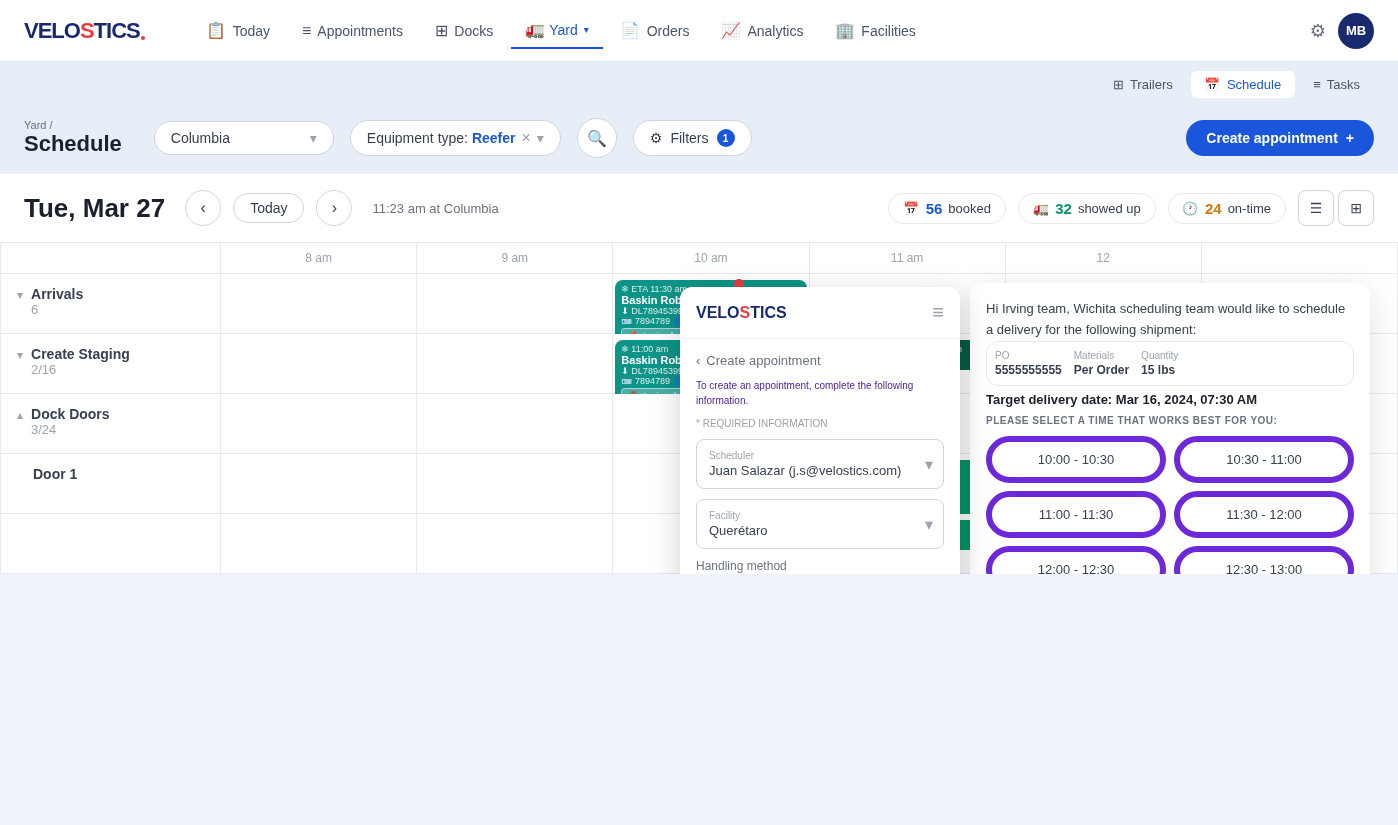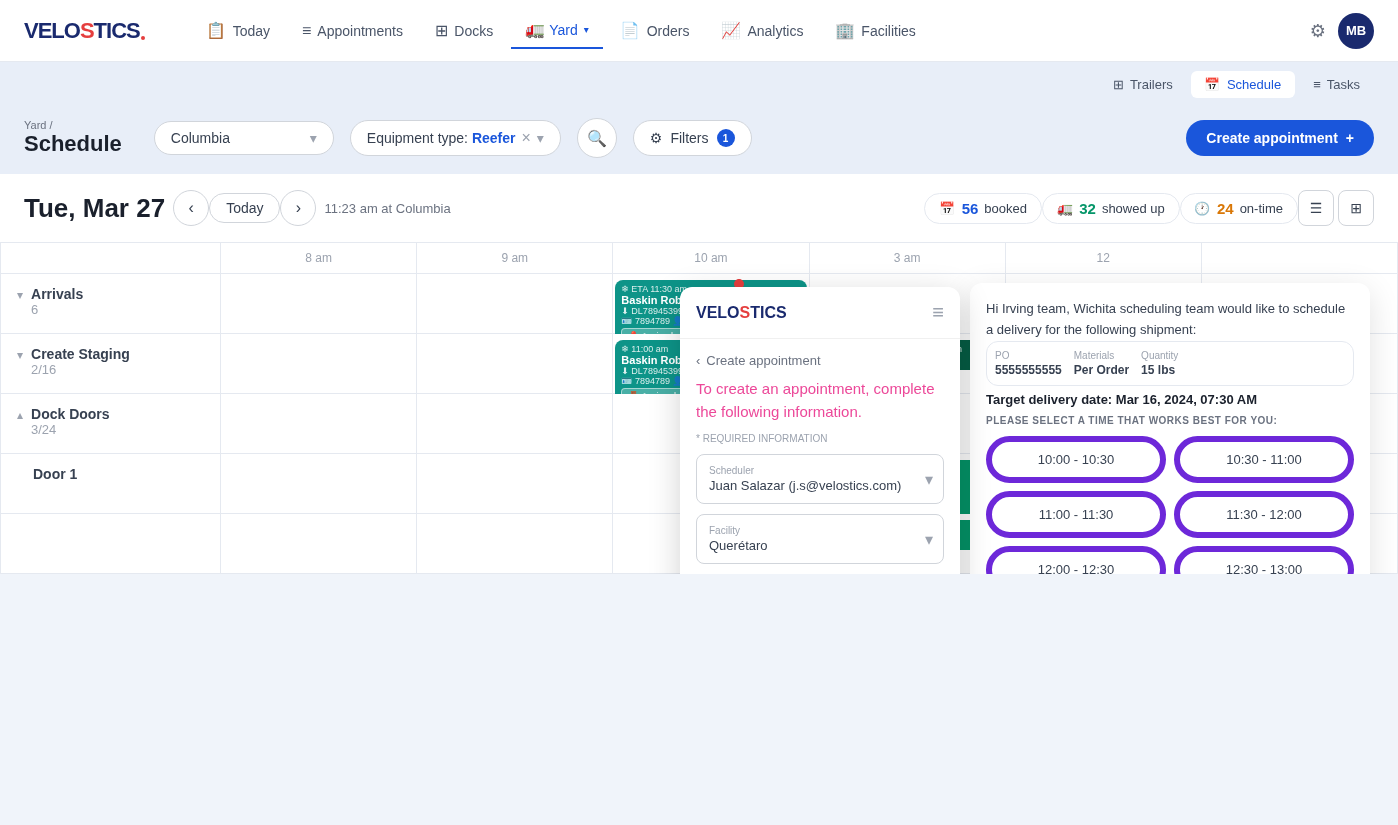--- a/index.html
+++ b/index.html
@@ -104,21 +104,21 @@
       padding: 10px 20px; font-size: 14px; font-weight: 600; cursor: pointer;
       margin-left: auto;
     }
 
     
     .calendar-header {
       background: #fff;
       padding: 16px 24px;
       display: flex;
       align-items: center;
-      gap: 0;
+      gap: 12px;
       border-bottom: 1px solid #e5e9f0;
       justify-content: center;
     }
     .cal-date { font-size: 26px; font-weight: 700; color: #1a202c; margin-right: 8px; }
     .nav-arrow {
       width: 36px; height: 36px; border-radius: 50%; border: 1px solid #d1d5db;
       background: #fff; display: flex; align-items: center; justify-content: center;
       cursor: pointer; font-size: 16px; color: #374151;
     }
     .today-btn {
@@ -199,21 +199,21 @@
     }
     .overlay-header {
       display: flex; align-items: center; justify-content: space-between;
       padding: 14px 16px; border-bottom: 1px solid #f0f0f0;
     }
     .overlay-logo { font-size: 16px; font-weight: 800; color: #1a2a6e; }
     .overlay-logo span { color: #e53e3e; }
     .overlay-menu { color: #9ca3af; cursor: pointer; font-size: 20px; }
     .overlay-body { padding: 14px 16px; }
     .overlay-back { display: flex; align-items: center; gap: 6px; font-size: 13px; color: #6b7280; cursor: pointer; margin-bottom: 10px; }
-    .overlay-desc { font-size: 15px; color: #ec4899; margin-bottom: 10px; line-height: 1.5; }
+    .overlay-desc { font-size: 10px; color: #4c1d95; margin-bottom: 10px; line-height: 1.5; }
     .req-label { font-size: 10px; color: #9ca3af; margin-bottom: 10px; }
     .form-field {
       border: 1px solid #d1d5db; border-radius: 8px; padding: 10px 12px;
       margin-bottom: 10px; position: relative; cursor: pointer;
     }
     .field-label { font-size: 10px; color: #9ca3af; margin-bottom: 2px; }
     .field-value { font-size: 13px; color: #374151; font-weight: 500; }
     .field-arrow { position: absolute; right: 10px; top: 50%; transform: translateY(-50%); color: #9ca3af; }
     .handling-label { font-size: 12px; color: #6b7280; margin-bottom: 4px; }
 
@@ -381,21 +381,21 @@
   </div>
 </div>
 
 <div style="position:relative; background:#f0f4fa; overflow:hidden;">
   <div class="calendar-grid">
 
     <div class="time-header"></div>
     <div class="col-header">8 am</div>
     <div class="col-header">9 am</div>
     <div class="col-header">10 am</div>
-    <div class="col-header">3 am</div>
+    <div class="col-header">11 am</div>
     <div class="col-header">12</div>
     <div class="col-header"></div>
 
     <div class="row-label">
       <span class="row-expand">▾</span>
       <div>
         <div class="row-name">Arrivals</div>
         <div class="row-count">6</div>
       </div>
     </div>

